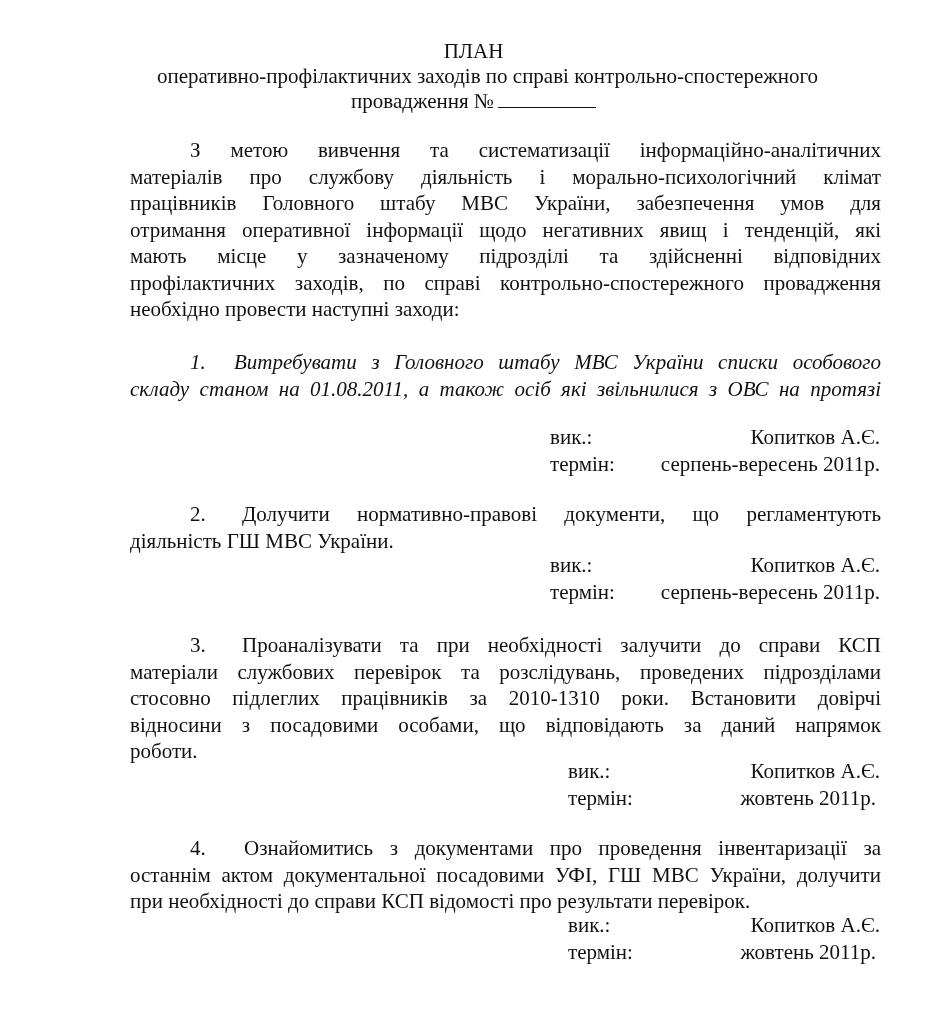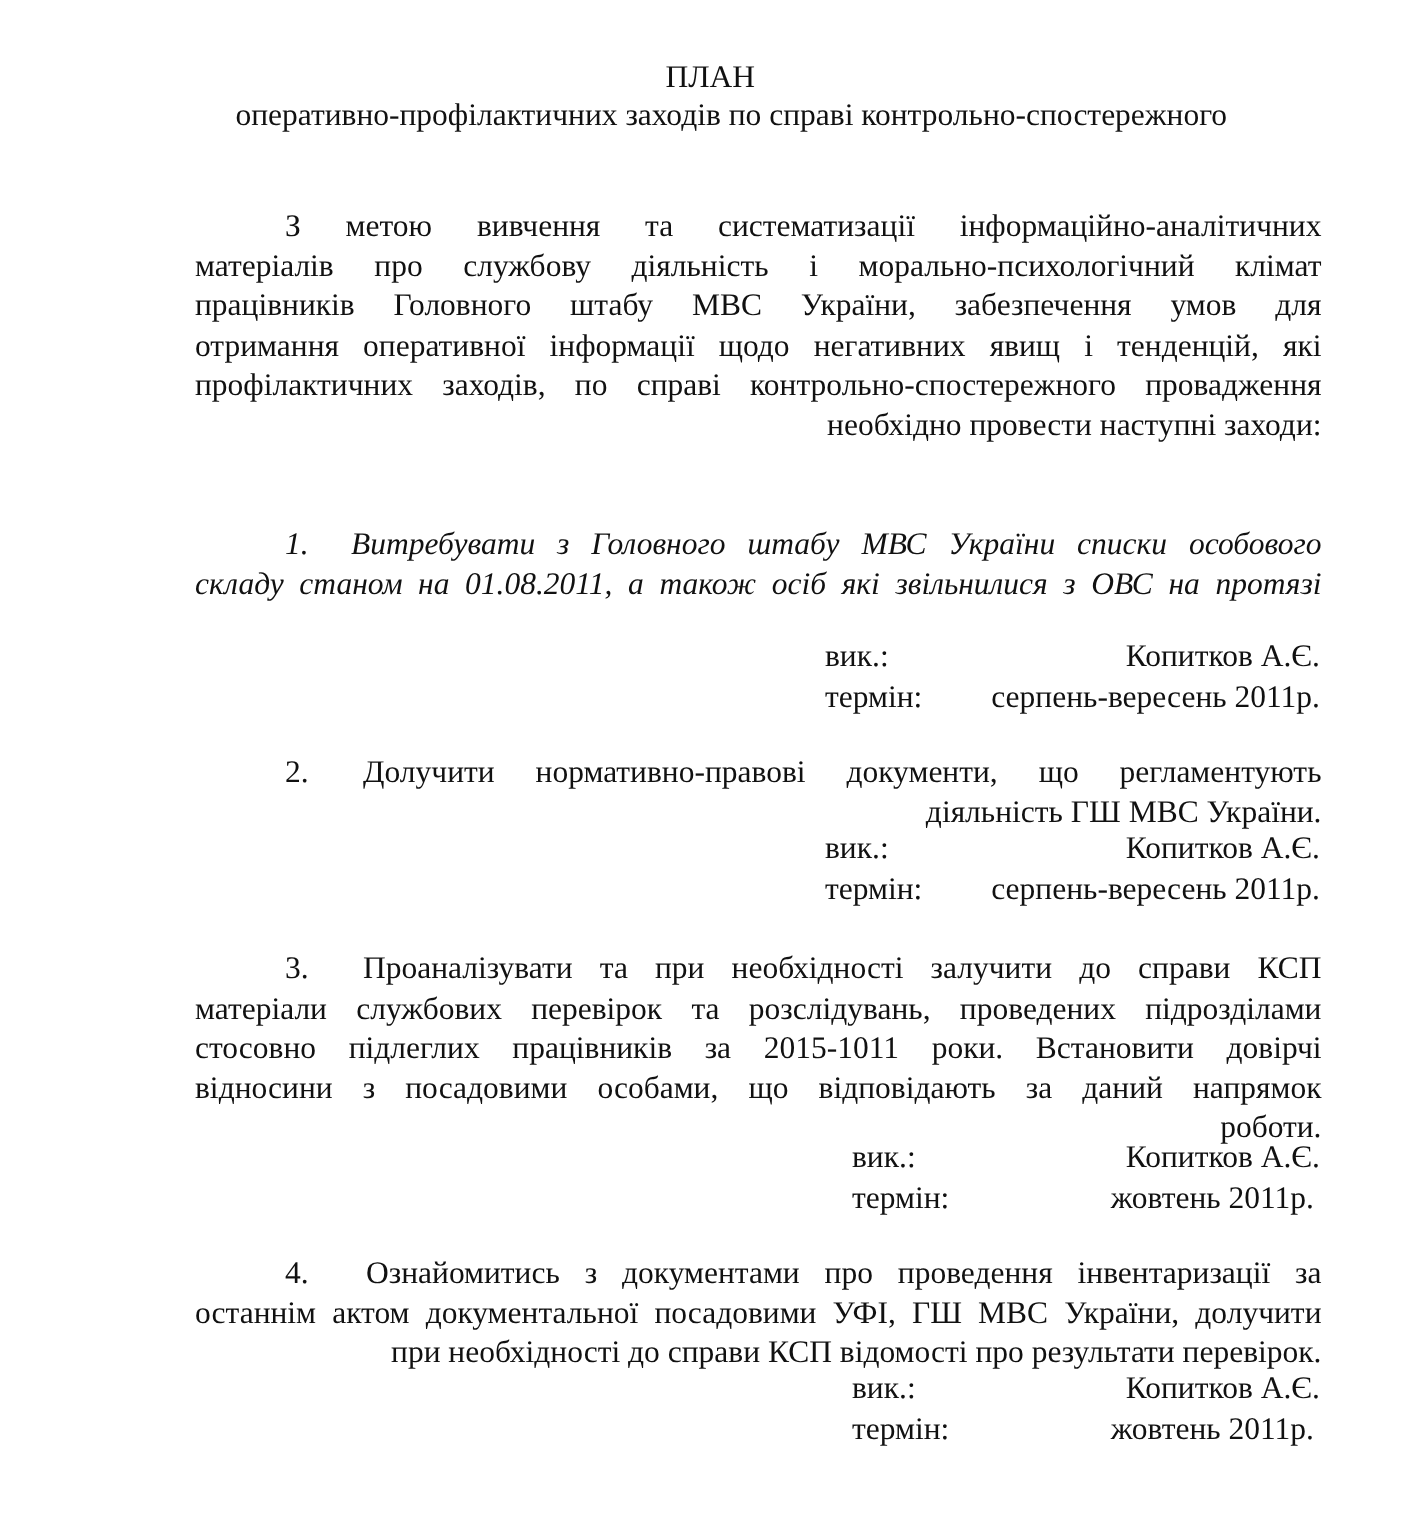--- a/index.html
+++ b/index.html
@@ -49,21 +49,21 @@
     .jline {
       display: block;
       text-align: justify;
       text-align-last: justify;
       white-space: nowrap;
       height: 26.5px;
     }
     .jline.first { padding-left: 60px; }
     .lline {
       display: block;
-      text-align: right;
+      text-align: left;
       height: 26.5px;
     }
     .num { display: inline-block; }
     .assign {
       position: absolute;
       left: 550px;
       width: 330px;
       font-size: 21px;
       line-height: 27px;
     }
@@ -84,27 +84,29 @@
     }
   </style>
 </head>
 <body>
 
 <div class="page">
 
   <div class="title-block">
     <span class="line">ПЛАН</span>
     <span class="line shift">оперативно-профілактичних заходів по справі контрольно-спостережного</span>
+    <span class="line"><span>провадження №</span><span class="blank-line"></span></span>
   </div>
 
   <div class="para" style="top:124px;">
     <span class="jline first">З метою вивчення та систематизації інформаційно-аналітичних</span>
     <span class="jline">матеріалів про службову діяльність і морально-психологічний клімат</span>
     <span class="jline">працівників Головного штабу МВС України, забезпечення умов для</span>
     <span class="jline">отримання оперативної інформації щодо негативних явищ і тенденцій, які</span>
+    <span class="jline">мають місце у зазначеному підрозділі та здійсненні відповідних</span>
     <span class="jline">профілактичних заходів, по справі контрольно-спостережного провадження</span>
     <span class="lline">необхідно провести наступні заходи:</span>
   </div>
 
   <div class="para" style="top:336px;font-style:italic;">
     <span class="jline first"><span class="num" style="width:44px;">1.</span><span>Витребувати з Головного штабу МВС України списки особового</span></span>
     <span class="jline">складу станом на 01.08.2011, а також осіб які звільнилися з ОВС на протязі</span>
   </div>
   <div class="assign" style="top:411px;">
     <div class="row">
@@ -128,21 +130,21 @@
     </div>
     <div class="row">
       <span class="lbl">термін:</span>
       <span class="val">серпень-вересень 2011р.</span>
     </div>
   </div>
 
   <div class="para" style="top:619px;">
     <span class="jline first"><span class="num" style="width:52px;">3.</span><span>Проаналізувати та при необхідності залучити до справи КСП</span></span>
     <span class="jline">матеріали службових перевірок та розслідувань, проведених підрозділами</span>
-    <span class="jline">стосовно підлеглих працівників за 2015-1011 роки. Встановити довірчі</span>
+    <span class="jline">стосовно підлеглих працівників за 2010-1310 роки. Встановити довірчі</span>
     <span class="jline">відносини з посадовими особами, що відповідають за даний напрямок</span>
     <span class="lline">роботи.</span>
   </div>
   <div class="assign" style="top:745px;">
     <div class="row">
       <span class="lbl" style="left:18px;">вик.:</span>
       <span class="val">Копитков А.Є.</span>
     </div>
     <div class="row">
       <span class="lbl" style="left:18px;">термін:</span>

